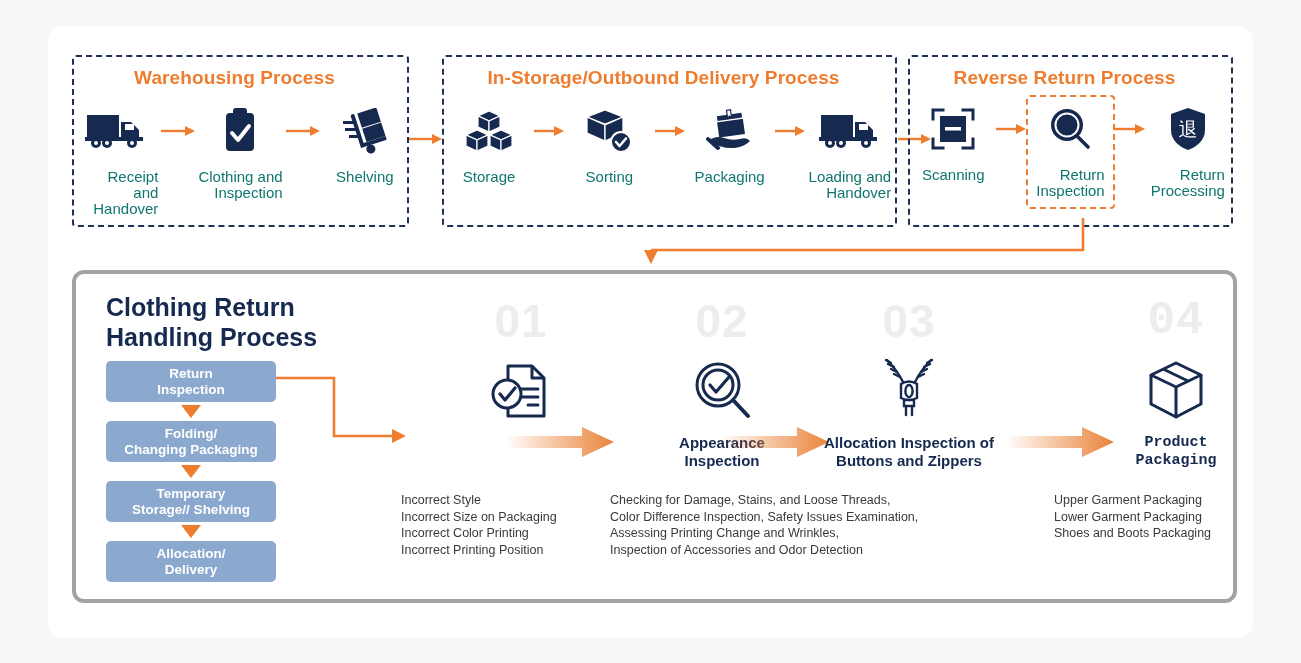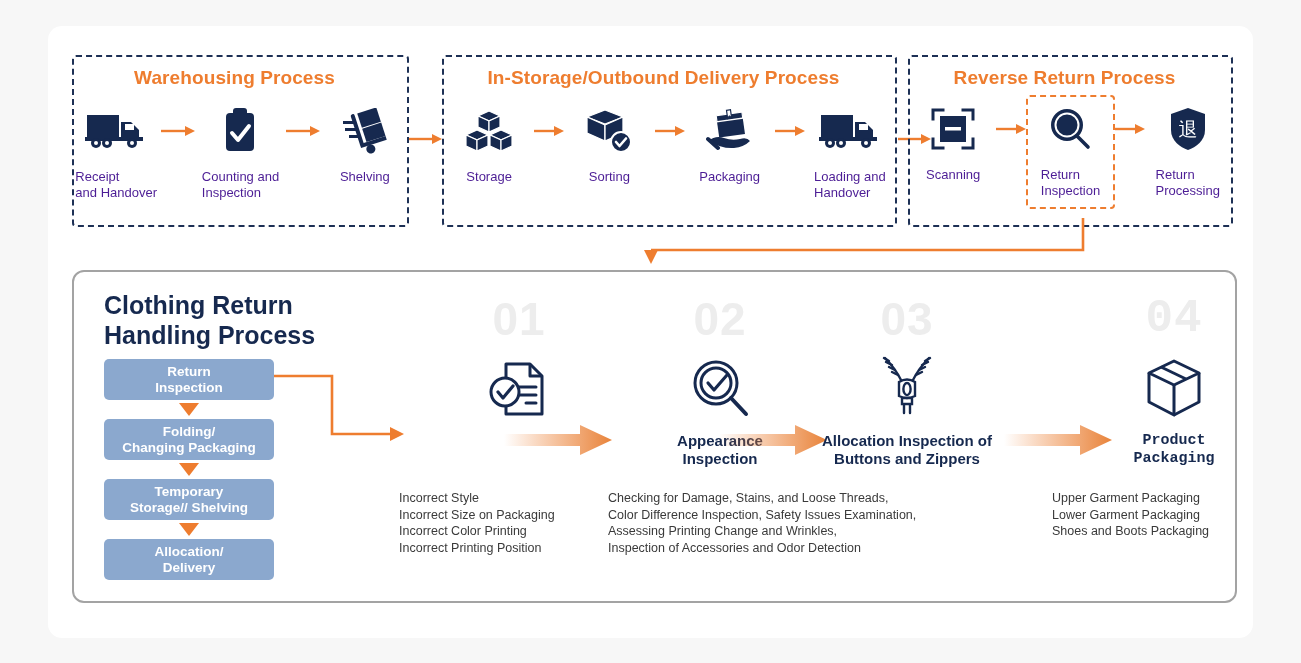--- a/index.html
+++ b/index.html
@@ -65,24 +65,24 @@
     width: 100px;
   }
   .step .ico {
     height: 52px;
     display: flex;
     align-items: center;
     justify-content: center;
   }
   .step .lbl {
     margin-top: 12px;
-    text-align: left;
-    font-size: 13px;
+    text-align: right;
+    font-size: 15px;
     line-height: 16px;
-    color: #4c1d95;
+    color: #0f766e;
     white-space: pre-line;
   }
   .mini-arrow {
     width: 40px;
     height: 52px;
     display: flex;
     align-items: center;
     justify-content: center;
     flex: none;
   }
@@ -103,21 +103,21 @@
     top: 131px;
   }
 
   
   .bigbox {
     position: absolute;
     left: 72px;
     top: 270px;
     width: 1165px;
     height: 333px;
-    border: 2px solid #a3a3a3;
+    border: 4px solid #a3a3a3;
     border-radius: 12px;
     box-sizing: border-box;
   }
   .big-title {
     position: absolute;
     left: 30px;
     top: 18px;
     font-size: 25px;
     line-height: 30px;
     font-weight: bold;
@@ -238,21 +238,21 @@
       </span>
 
       <div class="step">
         <span class="ico">
           <svg width="40" height="46" viewBox="0 0 40 46">
             <rect x="6" y="5" width="28" height="38" rx="4" fill="#16294f"></rect>
             <rect x="13" y="0" width="14" height="9" rx="3" fill="#16294f"></rect>
             <path d="M12 25 l6 7 l11 -14" stroke="#ffffff" stroke-width="4" fill="none" stroke-linecap="round" stroke-linejoin="round"></path>
           </svg>
         </span>
-        <span class="lbl">Counting and
+        <span class="lbl">Clothing and
 Inspection</span>
       </div>
 
       <span class="mini-arrow">
         <svg width="34" height="12" viewBox="0 0 34 12">
           <line x1="0" y1="6" x2="25" y2="6" stroke="#ee7d2f" stroke-width="2.4"></line>
           <polygon points="24,1 34,6 24,11" fill="#ee7d2f"></polygon>
         </svg>
       </span>
 

